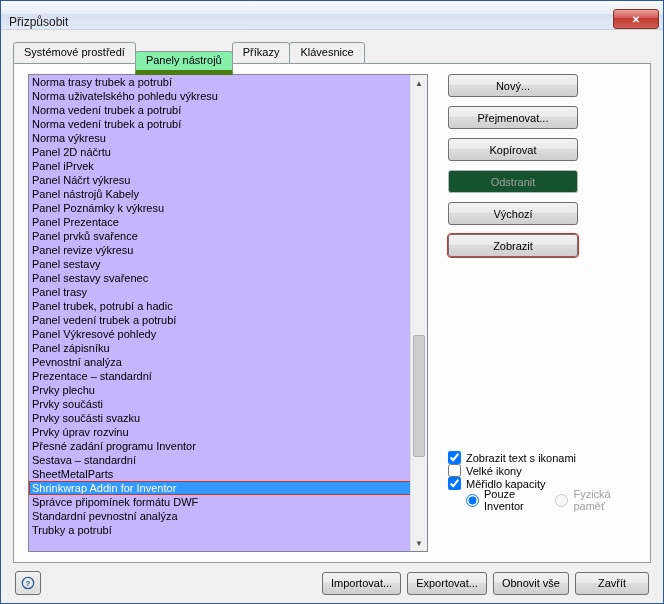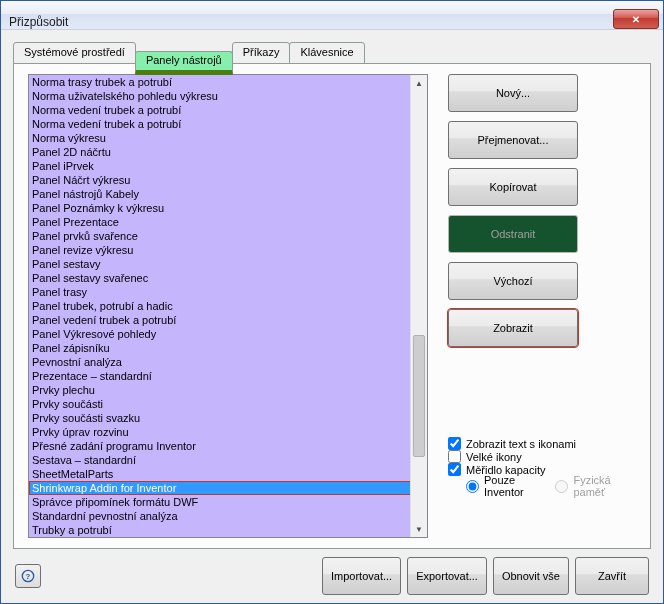--- a/index.html
+++ b/index.html
@@ -20,21 +20,21 @@
 .listbox{flex:1;border:1px solid #828790;background:#c4b5fd;overflow:hidden;position:relative}
 .list-inner{position:absolute;top:0;left:0;right:16px;bottom:0;overflow:hidden}
 .list-item{padding:0 3px;line-height:14px;white-space:nowrap;cursor:default;font-size:11px}
 .list-item.selected{background:#3399ff;color:#fff;outline:1px solid #c0392b;outline-offset:-1px}
 .scrollbar{position:absolute;right:0;top:0;bottom:0;width:16px;background:#f0f0f0;border-left:1px solid #e0e0e0}
 .sb-btn{position:absolute;left:0;width:16px;height:16px;background:#f0f0f0;display:flex;align-items:center;justify-content:center;font-size:8px;color:#505050}
 .sb-up{top:0}
 .sb-down{bottom:0}
 .sb-thumb{position:absolute;left:2px;right:2px;top:260px;height:120px;background:#cdcdcd;border:1px solid #b0b0b0;border-radius:2px}
 .right-col{flex:1;display:flex;flex-direction:column;gap:9px;padding-top:0}
-.btn{height:38px;border:1px solid #707070;border-radius:3px;background:linear-gradient(to bottom,#f2f2f2 0%,#ebebeb 45%,#dddddd 46%,#cfcfcf 100%);font-size:11px;cursor:pointer;padding:0 8px}
+.btn{height:23px;border:1px solid #707070;border-radius:3px;background:linear-gradient(to bottom,#f2f2f2 0%,#ebebeb 45%,#dddddd 46%,#cfcfcf 100%);font-size:11px;cursor:pointer;padding:0 8px}
 .btn:disabled{color:#a0a0a0;background:#14532d;border-color:#b5b5b5;cursor:default}
 .btn.highlight{outline:1px solid #c0392b;outline-offset:0}
 .right-col .btn{width:130px}
 .checks{margin-top:auto;margin-bottom:40px;display:flex;flex-direction:column;}
 .check{display:flex;align-items:center;gap:5px}
 .check input{margin:0}
 .radios{display:flex;flex-direction:row;gap:7px;padding-left:18px;margin-top:-2px}
 .radio{display:flex;align-items:center;gap:5px}
 .radio input{margin:0}
 .radio.disabled{color:#a0a0a0}

